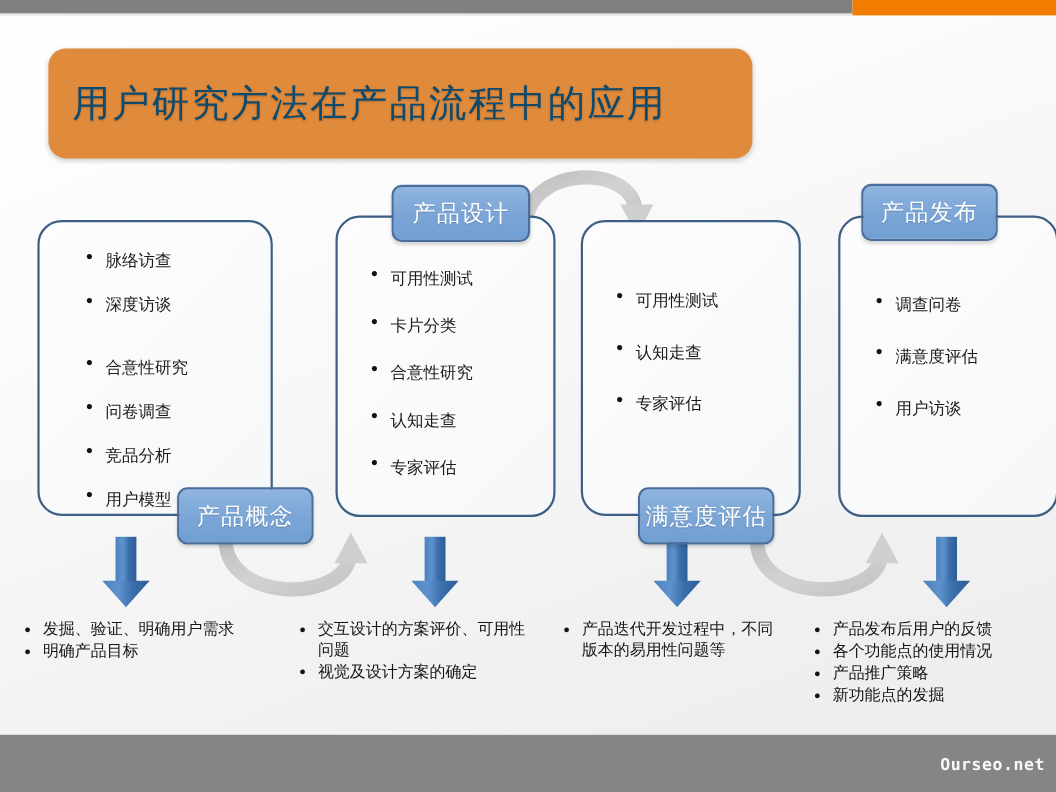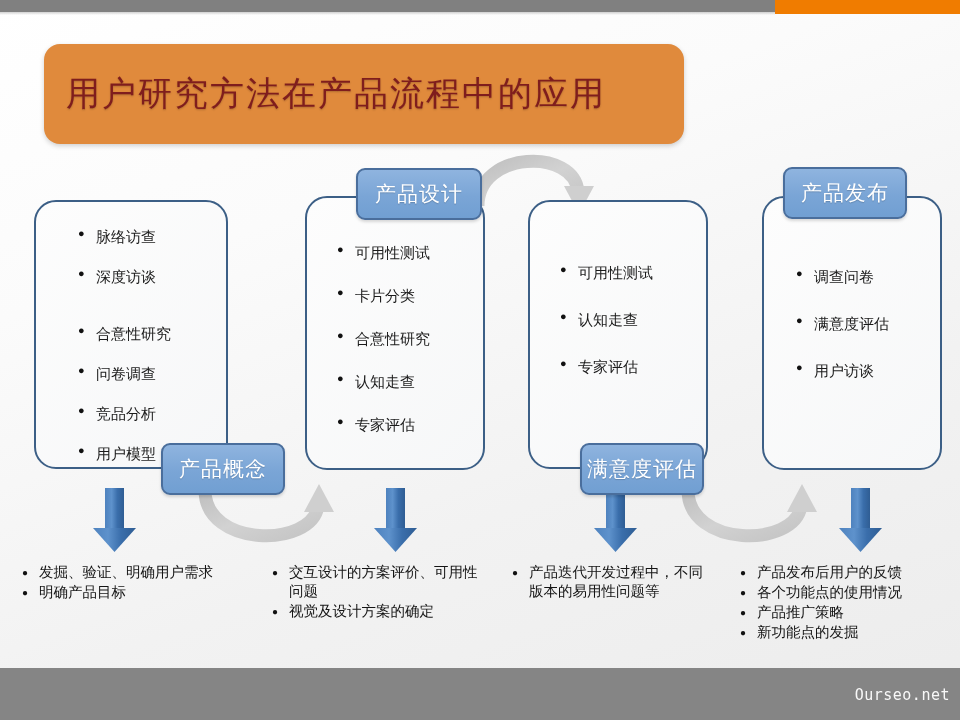--- a/index.html
+++ b/index.html
@@ -45,34 +45,35 @@
     position: absolute;
     left: 44px; top: 44px;
     width: 640px; height: 100px;
     background: #E08A3C;
     border-radius: 16px;
     box-shadow: 0 2px 5px rgba(0,0,0,0.18);
     display: flex;
     align-items: center;
   }
   .title-text {
-    color: #7f1d1d;
+    color: #0c4a6e;
     font-size: 34px;
     letter-spacing: 2px;
     padding-left: 22px;
     text-shadow: 0 1px 2px rgba(0,0,0,0.22);
     white-space: nowrap;
   }
 
   
   .stage-box {
     position: absolute;
     background: linear-gradient(135deg, #fdfdfd 0%, #f6f7f8 100%);
     border: 2.5px solid #3C5F86;
     border-radius: 22px;
+    padding-left: 20px;
   }
   .stage-list {
     position: absolute;
     left: 0; right: 0;
     list-style: none;
     margin: 0;
     padding: 0;
   }
   .stage-list li {
     position: relative;
@@ -149,21 +150,21 @@
     width: 960px; height: 52px;
     background: #858585;
   }
   .watermark {
     position: absolute;
     right: 10px;
     top: 686px;
     color: #ffffff;
     font-family: "DejaVu Sans Mono", monospace;
     font-size: 15px;
-    font-weight: normal;
+    font-weight: bold;
     letter-spacing: 0.5px;
     opacity: 0.95;
   }
 </style>
 </head>
 <body>
 
 <div class="slide">
 
   <div class="topbar-gray"></div>

